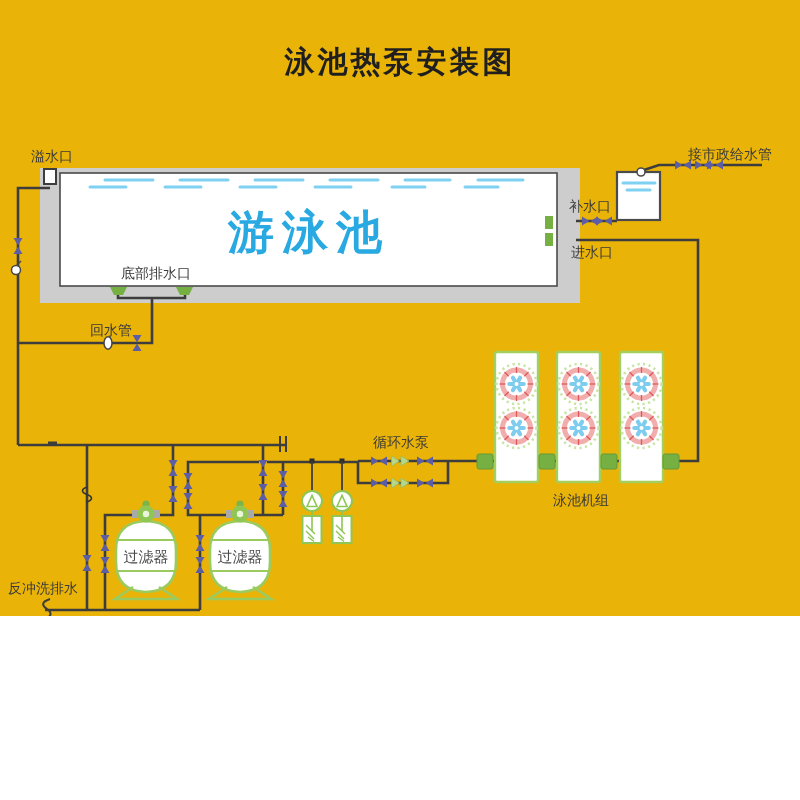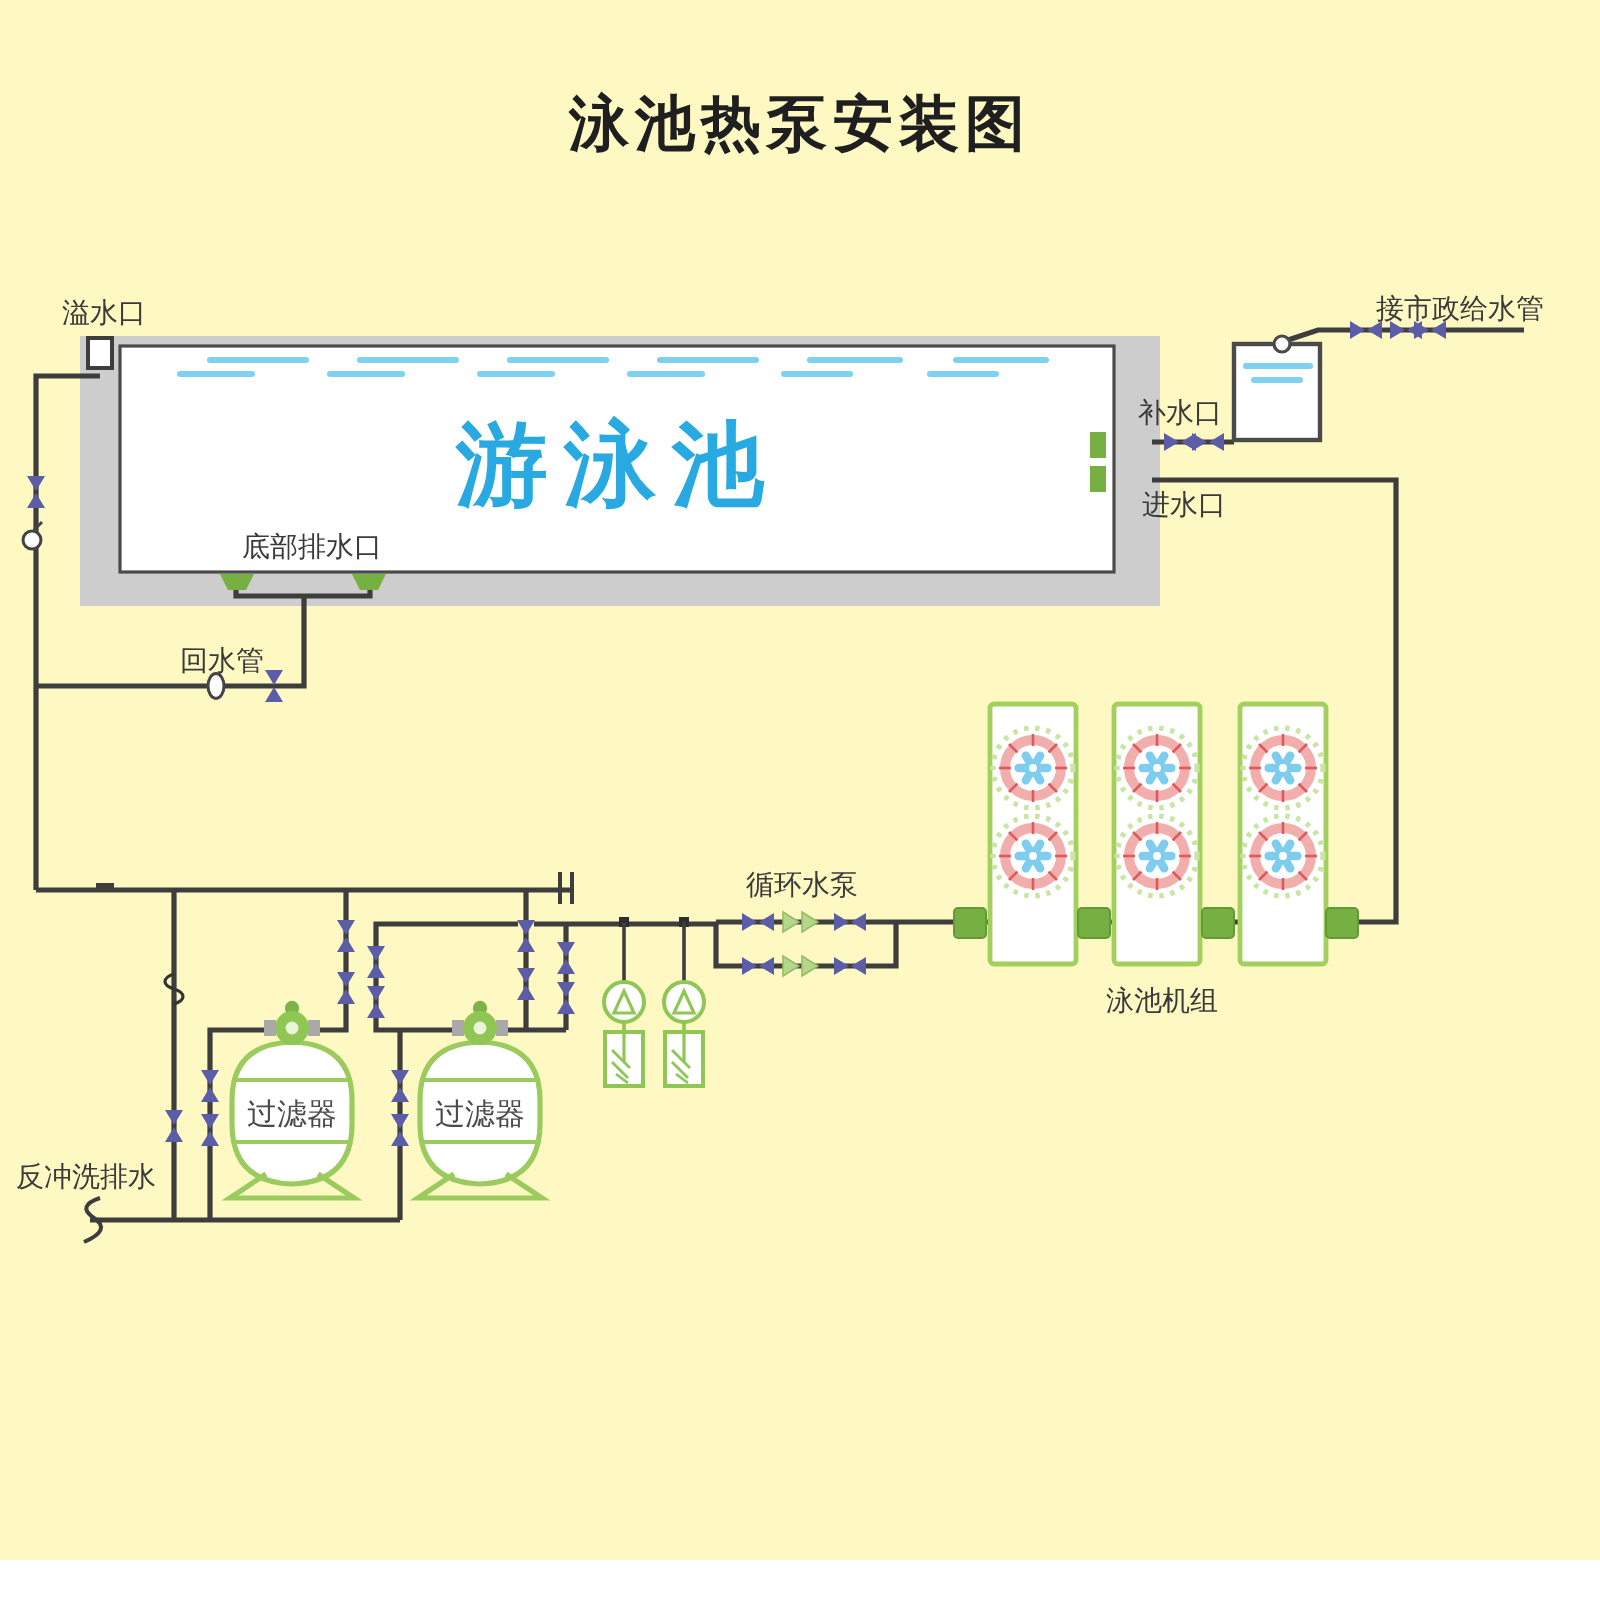--- a/index.html
+++ b/index.html
@@ -1,16 +1,16 @@
 <!DOCTYPE html>
 <html><head>
 <meta charset="utf-8">
 <style>
   html,body{margin:0;padding:0;background:#fff;}
-  .stage{position:relative;width:800px;height:780px;background:#fef9c3;overflow:hidden;
+  .stage{position:relative;width:800px;height:616px;background:#eab308;overflow:hidden;
          font-family:Liberation Serif, serif;}
   svg{position:absolute;left:0;top:0;}
   .pipe{stroke:#3d3d3d;stroke-width:2.6;fill:none;}
   .pipe2{stroke:#3d3d3d;stroke-width:2;fill:none;}
   .valve{fill:#5b5ea6;}
   .parr{fill:#b5d789;stroke:#95bd68;stroke-width:.8;}
   .lbl{font-size:14px;fill:#3a3a3a;text-anchor:middle;}
   .lblf{font-size:15px;fill:#4a4a4a;text-anchor:middle;}
   .title{font-size:30px;font-weight:bold;fill:#1f1f1f;text-anchor:middle;letter-spacing:3px;}
   .pooltxt{font-size:46px;font-weight:bold;fill:#29a9e1;text-anchor:middle;letter-spacing:8px;}

